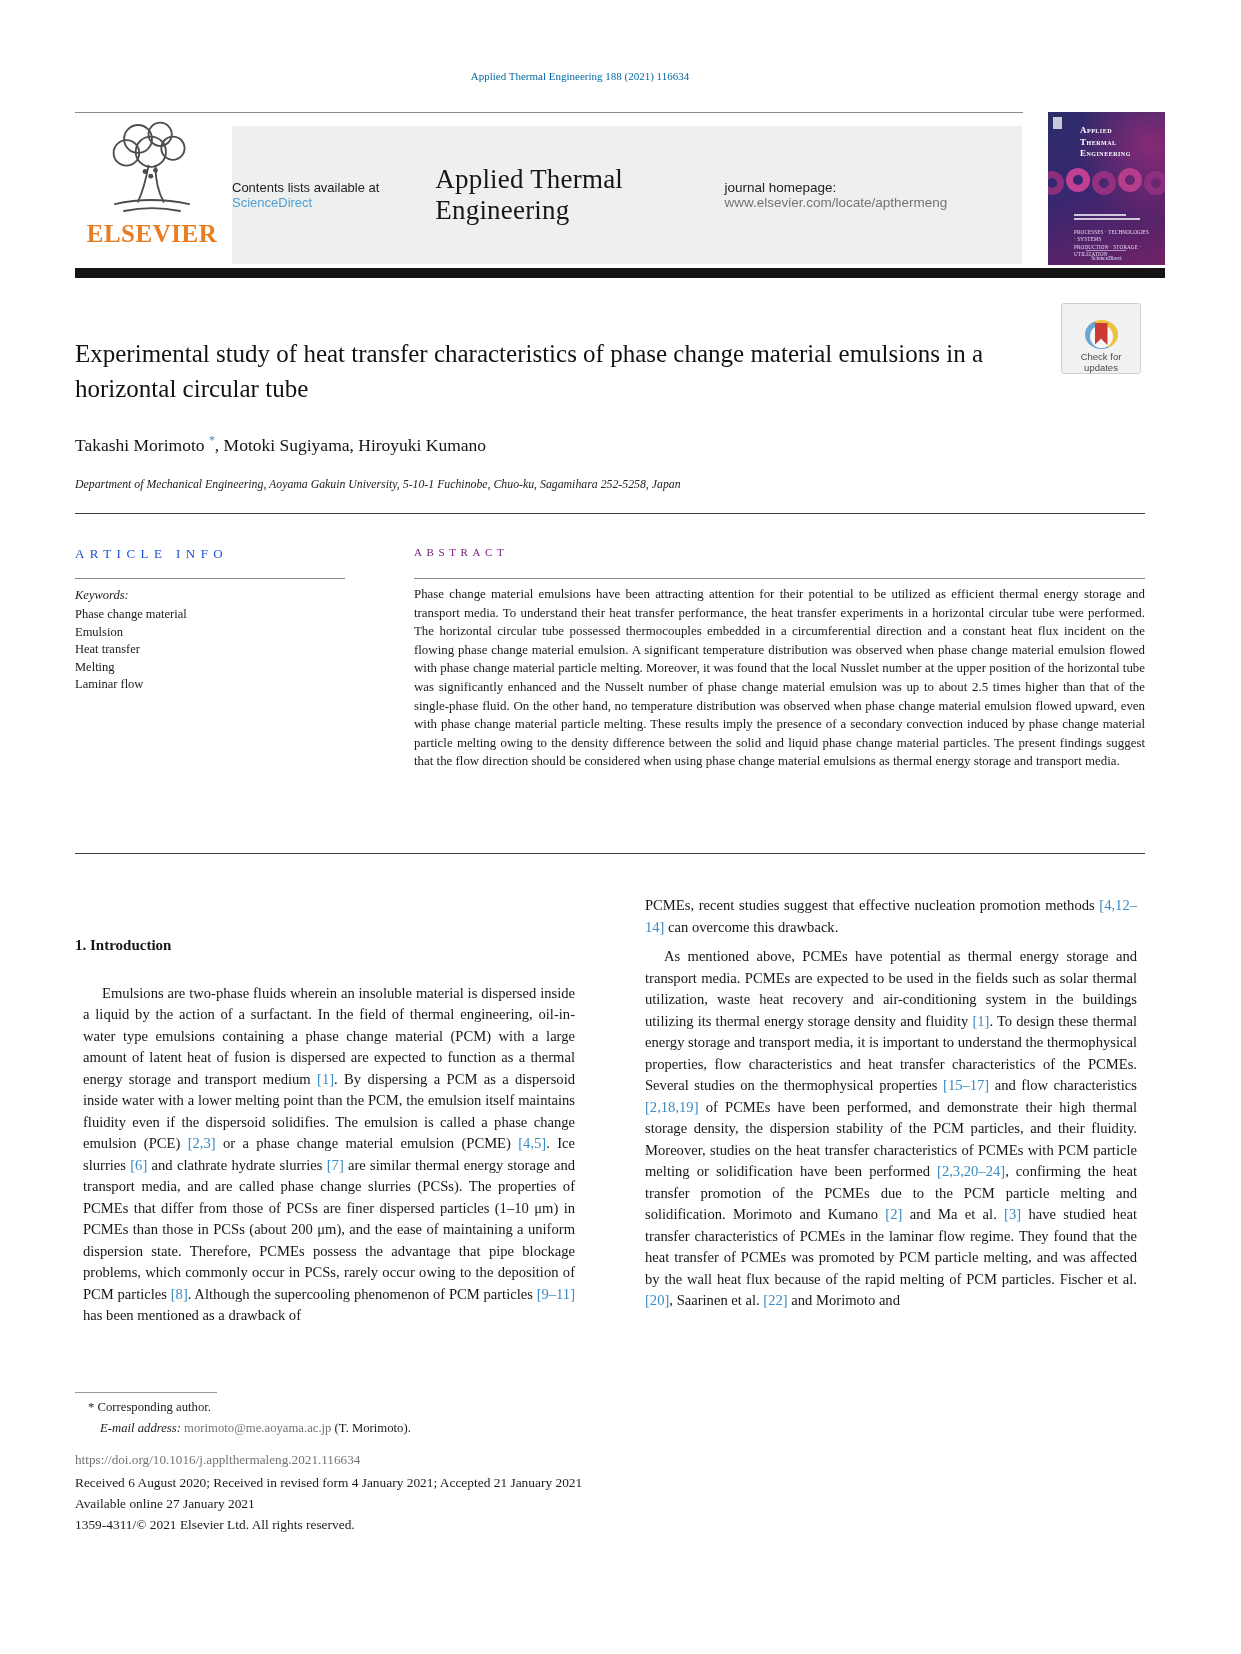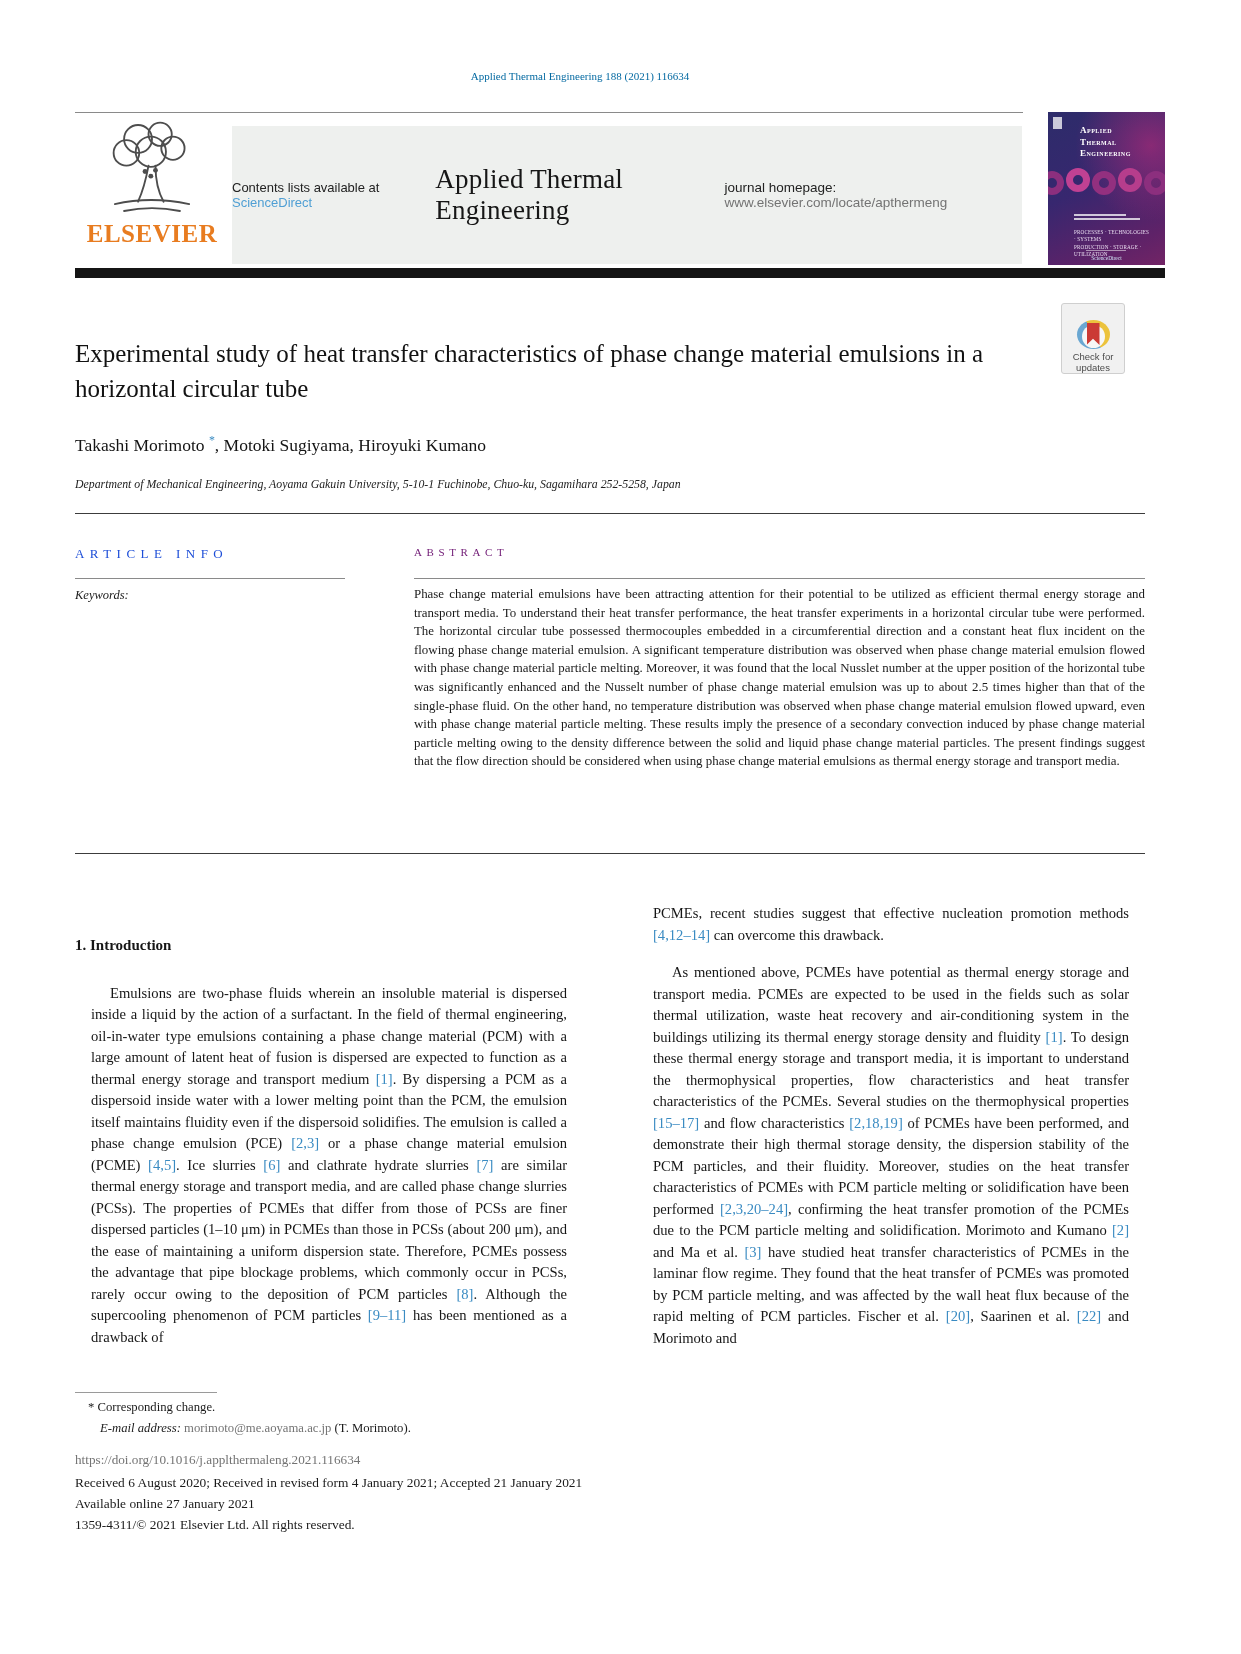--- a/index.html
+++ b/index.html
@@ -48,21 +48,21 @@
   .cover-tags div { font-size:6px; line-height:7.5px; letter-spacing:0.2px; text-transform:uppercase; transform:scale(0.85); transform-origin:left top; }
   .cover-foot { position:absolute; bottom:4px; left:0; width:100%; text-align:center;
                 font-size:6px; color:#cfe3f5; transform:scale(0.9); }
   .cover-foot-rule { position:absolute; bottom:14px; left:38px; width:40px; height:1px; background:rgba(255,255,255,0.5); }
 
   .black-bar { position:absolute; left:75px; top:268px; width:1090px; height:10px; background:#151515; }
 
   
   .article-title { position:absolute; left:75px; top:336px; width:975px;
                    font-size:25px; line-height:35px; font-weight:normal; color:#121212; }
-  .badge { position:absolute; left:1061px; top:303px; width:64px; height:71px;
+  .badge { position:absolute; left:1061px; top:303px; width:80px; height:71px;
            background:#f1f1f1; border:1px solid #cfcfcf; border-radius:3px; cursor:pointer;
            display:flex; flex-direction:column; align-items:center; padding-top:16px; }
   .badge-circle { position:relative; width:33px; height:33px; border-radius:50%;
                   background:conic-gradient(from 150deg, #6aa7d2 0 50%, #ecc33d 50% 100%); }
   .badge-circle-inner { position:absolute; top:5px; left:5px; width:23px; height:23px;
                         border-radius:50%; background:#f7f7f7; }
   .badge-pin { position:absolute; top:3px; left:10px; width:13px; height:22px; background:#cb3a35;
                clip-path:polygon(0 0,100% 0,100% 100%,50% 72%,0 100%); }
   .badge-text { margin-top:3px; font-family:"Liberation Sans", sans-serif; font-size:9.5px;
                 line-height:10.5px; color:#4a4a4a; text-align:center; }
@@ -82,21 +82,21 @@
   .keyword-item { font-size:12.5px; line-height:17.6px; }
   .abstract-text { position:absolute; left:414px; top:585px; width:731px;
                    font-size:12.9px; line-height:18.6px; text-align:justify; color:#1a1a1a; }
 
   
   .col { position:absolute; top:887px; width:508px; font-size:14.6px; line-height:21.5px;
          text-align:justify; color:#161616; }
   .col-left { left:75px; }
   .col-right { left:637px; }
   .section-heading { font-size:15px; font-weight:bold; margin-top:48px; text-align:left; }
-  .col p { margin:16px; }
+  .col p { margin:8px; }
   .col-left p { margin-top:26px; }
   .indent { text-indent:19px; }
 
   
   .footnote-rule { position:absolute; left:75px; top:1392px; width:142px; height:1px; background:#9a9a9a; }
   .fn-corresponding { position:absolute; left:88px; top:1400px; font-size:12.7px; }
   .fn-email { position:absolute; left:100px; top:1421px; font-size:12.7px; }
   .doi-line { position:absolute; left:75px; top:1452px; font-size:13.2px; }
   .received-line { position:absolute; left:75px; top:1475px; font-size:13.4px; }
   .available-line { position:absolute; left:75px; top:1496px; font-size:13.4px; }
@@ -187,35 +187,42 @@
 
   <div class="authors">Takashi Morimoto <sup class="cite">*</sup>, Motoki Sugiyama, Hiroyuki Kumano</div>
   <div class="affiliation">Department of Mechanical Engineering, Aoyama Gakuin University, 5-10-1 Fuchinobe, Chuo-ku, Sagamihara 252-5258, Japan</div>
 
   <div class="rule-top"></div>
   <div class="artinfo-heading">ARTICLE INFO</div>
   <div class="abstract-heading">ABSTRACT</div>
   <div class="artinfo-rule"></div>
   <div class="abstract-rule"></div>
   <div class="keywords-label">Keywords:</div>
+  <div class="keywords-list">
+      <div class="keyword-item">Phase change material</div>
+      <div class="keyword-item">Emulsion</div>
+      <div class="keyword-item">Heat transfer</div>
+      <div class="keyword-item">Melting</div>
+      <div class="keyword-item">Laminar flow</div>
+    </div>
   <div class="abstract-text">Phase change material emulsions have been attracting attention for their potential to be utilized as efficient thermal energy storage and transport media. To understand their heat transfer performance, the heat transfer experiments in a horizontal circular tube were performed. The horizontal circular tube possessed thermocouples embedded in a circumferential direction and a constant heat flux incident on the flowing phase change material emulsion. A significant temperature distribution was observed when phase change material emulsion flowed with phase change material particle melting. Moreover, it was found that the local Nusslet number at the upper position of the horizontal tube was significantly enhanced and the Nusselt number of phase change material emulsion was up to about 2.5 times higher than that of the single-phase fluid. On the other hand, no temperature distribution was observed when phase change material emulsion flowed upward, even with phase change material particle melting. These results imply the presence of a secondary convection induced by phase change material particle melting owing to the density difference between the solid and liquid phase change material particles. The present findings suggest that the flow direction should be considered when using phase change material emulsions as thermal energy storage and transport media.</div>
   <div class="rule-bottom"></div>
 
   <div class="col col-left">
     <div class="section-heading">1. Introduction</div>
     <p class="indent">Emulsions are two-phase fluids wherein an insoluble material is dispersed inside a liquid by the action of a surfactant. In the field of thermal engineering, oil-in-water type emulsions containing a phase change material (PCM) with a large amount of latent heat of fusion is dispersed are expected to function as a thermal energy storage and transport medium <span class="cite">[1]</span>. By dispersing a PCM as a dispersoid inside water with a lower melting point than the PCM, the emulsion itself maintains fluidity even if the dispersoid solidifies. The emulsion is called a phase change emulsion (PCE) <span class="cite">[2,3]</span> or a phase change material emulsion (PCME) <span class="cite">[4,5]</span>. Ice slurries <span class="cite">[6]</span> and clathrate hydrate slurries <span class="cite">[7]</span> are similar thermal energy storage and transport media, and are called phase change slurries (PCSs). The properties of PCMEs that differ from those of PCSs are finer dispersed particles (1–10 μm) in PCMEs than those in PCSs (about 200 μm), and the ease of maintaining a uniform dispersion state. Therefore, PCMEs possess the advantage that pipe blockage problems, which commonly occur in PCSs, rarely occur owing to the deposition of PCM particles <span class="cite">[8]</span>. Although the supercooling phenomenon of PCM particles <span class="cite">[9–11]</span> has been mentioned as a drawback of</p>
   </div>
 
   <div class="col col-right">
     <p>PCMEs, recent studies suggest that effective nucleation promotion methods <span class="cite">[4,12–14]</span> can overcome this drawback.</p>
     <p class="indent">As mentioned above, PCMEs have potential as thermal energy storage and transport media. PCMEs are expected to be used in the fields such as solar thermal utilization, waste heat recovery and air-conditioning system in the buildings utilizing its thermal energy storage density and fluidity <span class="cite">[1]</span>. To design these thermal energy storage and transport media, it is important to understand the thermophysical properties, flow characteristics and heat transfer characteristics of the PCMEs. Several studies on the thermophysical properties <span class="cite">[15–17]</span> and flow characteristics <span class="cite">[2,18,19]</span> of PCMEs have been performed, and demonstrate their high thermal storage density, the dispersion stability of the PCM particles, and their fluidity. Moreover, studies on the heat transfer characteristics of PCMEs with PCM particle melting or solidification have been performed <span class="cite">[2,3,20–24]</span>, confirming the heat transfer promotion of the PCMEs due to the PCM particle melting and solidification. Morimoto and Kumano <span class="cite">[2]</span> and Ma et al. <span class="cite">[3]</span> have studied heat transfer characteristics of PCMEs in the laminar flow regime. They found that the heat transfer of PCMEs was promoted by PCM particle melting, and was affected by the wall heat flux because of the rapid melting of PCM particles. Fischer et al. <span class="cite">[20]</span>, Saarinen et al. <span class="cite">[22]</span> and Morimoto and</p>
   </div>
 
   <div class="footnote-rule"></div>
-  <div class="fn-corresponding">* Corresponding change.</div>
+  <div class="fn-corresponding">* Corresponding author.</div>
   <div class="fn-email">
     <span style="font-style:italic">E-mail address: </span><span class="link">morimoto@me.aoyama.ac.jp</span><span> (T. Morimoto).</span>
   </div>
 
   <div class="doi-line">
     <span class="link">https://doi.org/10.1016/j.applthermaleng.2021.116634</span>
   </div>
   <div class="received-line">Received 6 August 2020; Received in revised form 4 January 2021; Accepted 21 January 2021</div>
   <div class="available-line">Available online 27 January 2021</div>
   <div class="copyright-line">1359-4311/© 2021 Elsevier Ltd. All rights reserved.</div>

